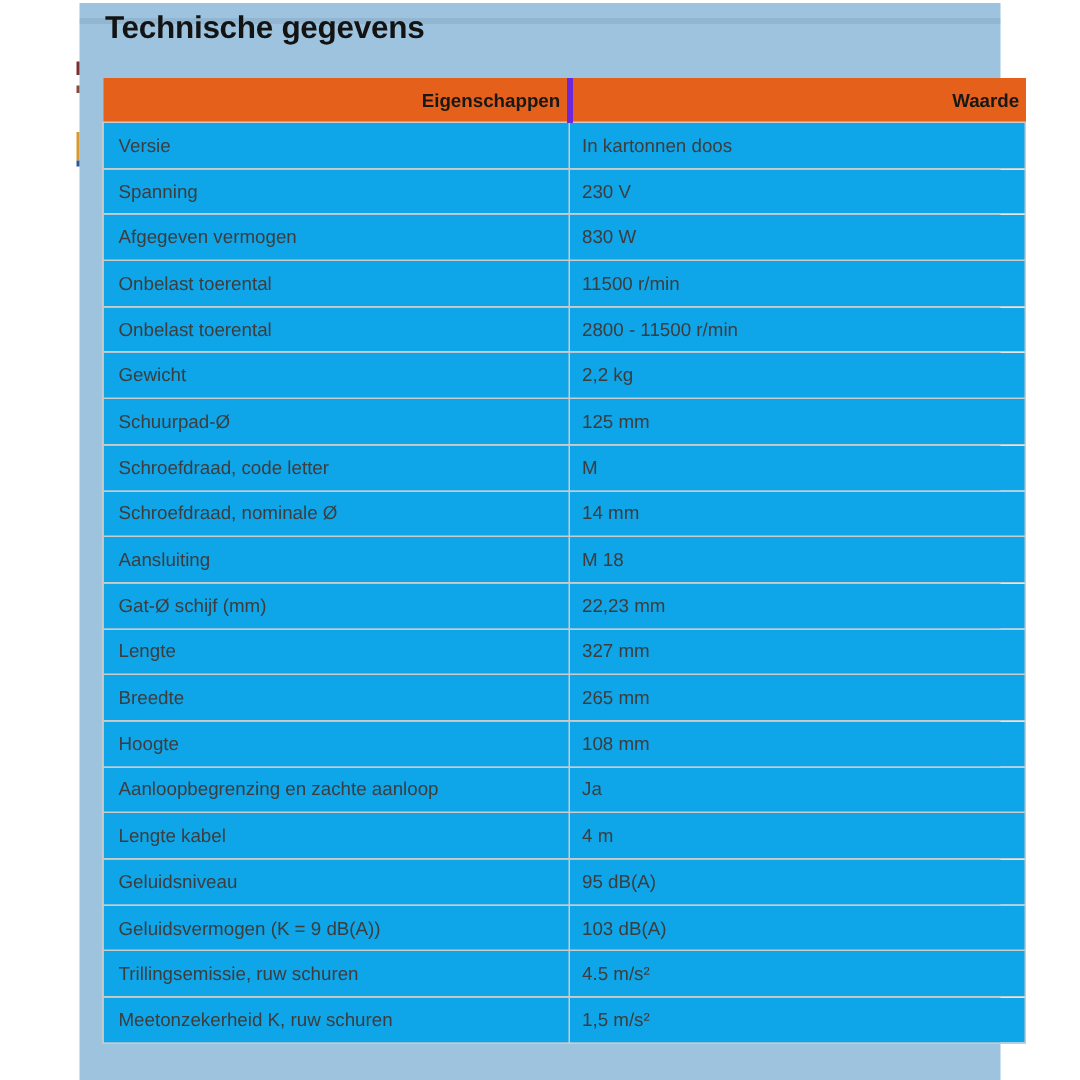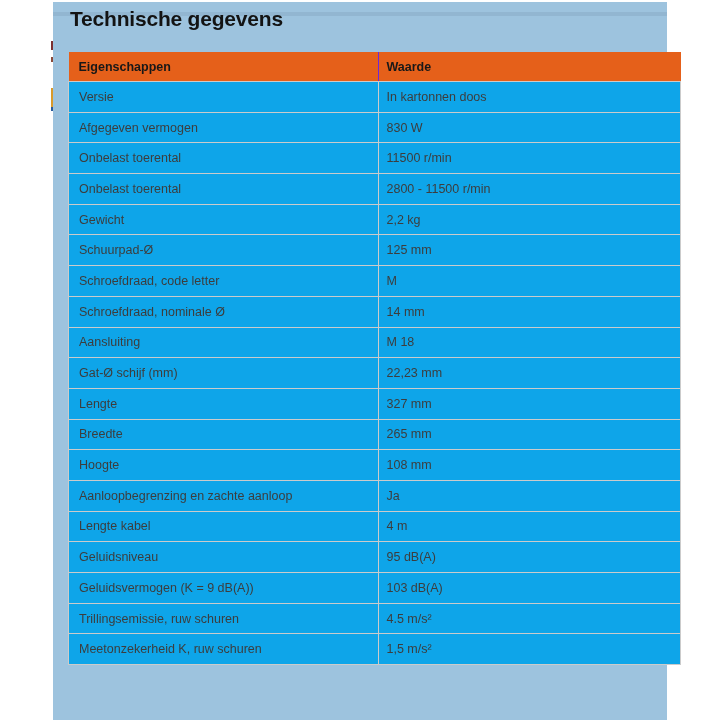--- a/index.html
+++ b/index.html
@@ -46,30 +46,30 @@
     position: absolute;
     left: 15px;
     top: 50px;
     width: 585px;
     border-collapse: collapse;
     table-layout: fixed;
   }
   .spec-table th {
     background: var(--header-orange, #E5601A);
     height: 29px;
-    text-align: left;
+    text-align: right;
     vertical-align: middle;
     font-size: 12.5px;
     font-weight: bold;
     color: var(--header-text, #181818);
     padding: 0 4px 0 10px;
     border-bottom: 1px solid var(--row-border, #CBCBCB);
   }
   .spec-table th.col-prop  { width: 295px; }
-  .spec-table th.col-value { width: 290px; border-left: 1px solid #6d28d9; padding-left: 8px; }
+  .spec-table th.col-value { width: 290px; border-left: 4px solid #6d28d9; padding-left: 8px; }
   .spec-table td {
     background: #0ea5e9;
     height: 29.7px;
     vertical-align: middle;
     font-size: 12.5px;
     color: var(--cell-text, #3D3D3D);
     padding: 0 4px 0 10px;
     border: 1px solid var(--row-border, #CBCBCB);
     overflow: hidden;
     white-space: nowrap;
@@ -99,20 +99,24 @@
       <thead>
         <tr>
           <th class="col-prop">Eigenschappen</th>
           <th class="col-value">Waarde</th>
         </tr>
       </thead>
       <tbody>
           <tr>
             <td class="prop-cell">Versie</td>
             <td class="value-cell">In kartonnen doos</td>
+          </tr>
+          <tr>
+            <td class="prop-cell">Spanning</td>
+            <td class="value-cell">230 V</td>
           </tr>
           <tr>
             <td class="prop-cell">Afgegeven vermogen</td>
             <td class="value-cell">830 W</td>
           </tr>
           <tr>
             <td class="prop-cell">Onbelast toerental</td>
             <td class="value-cell">11500 r/min</td>
           </tr>
           <tr>

